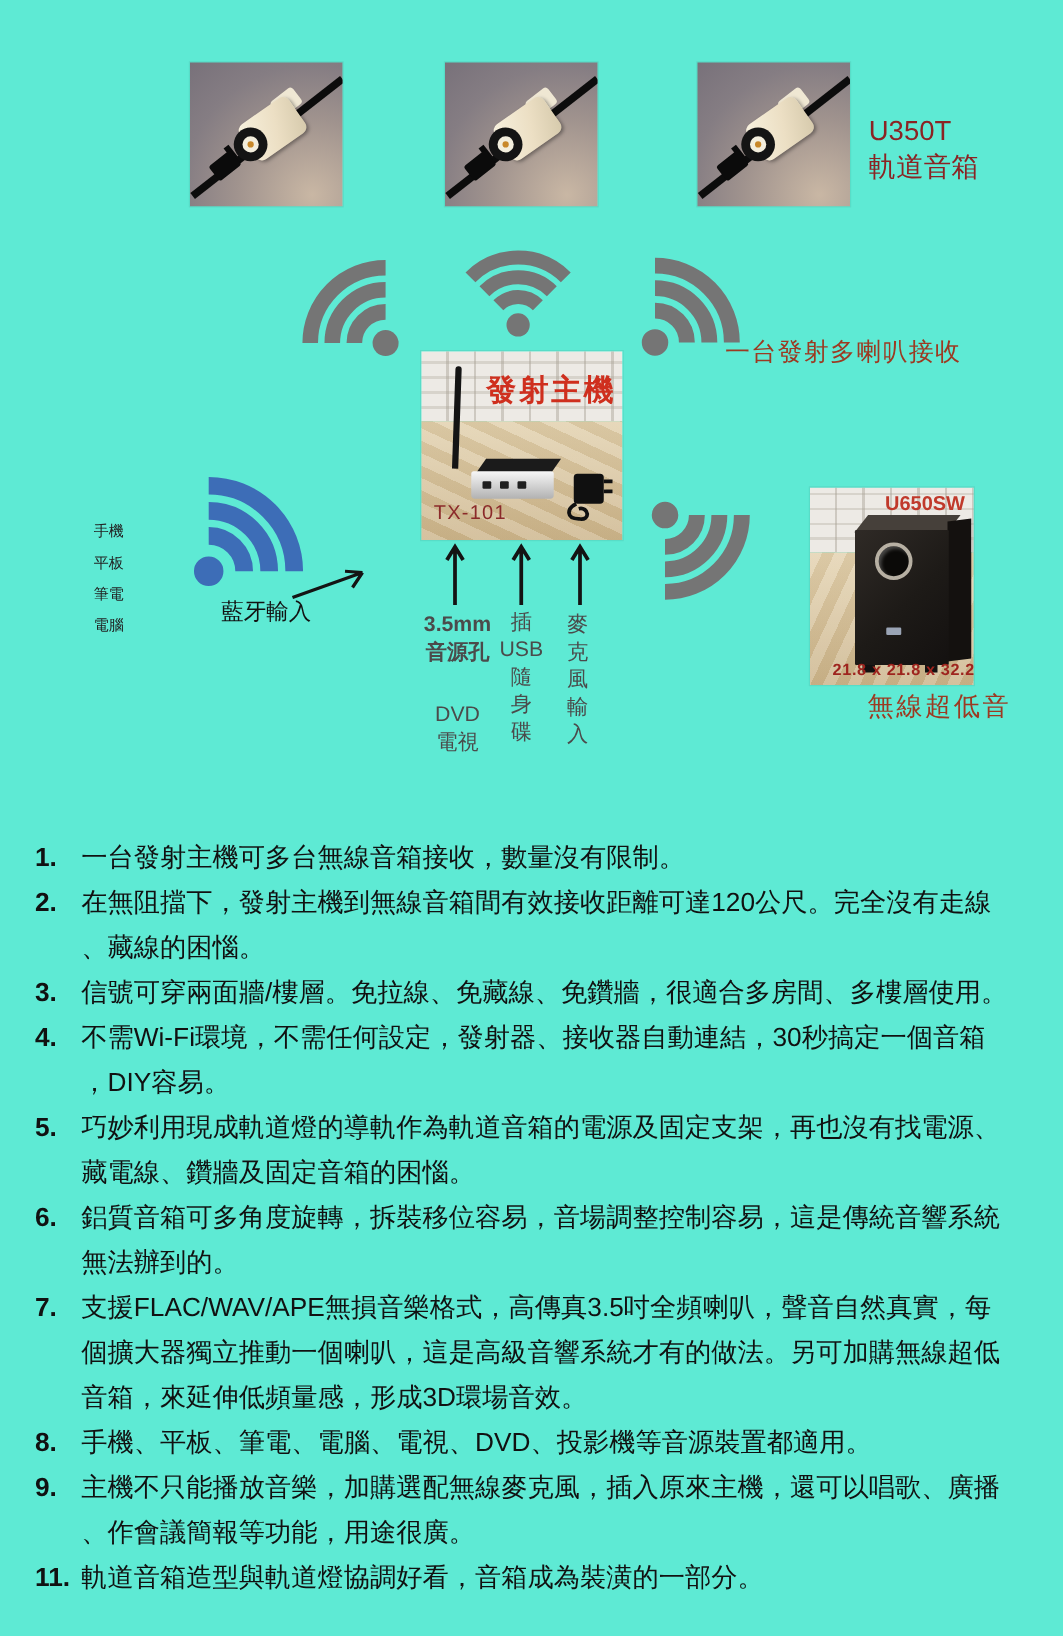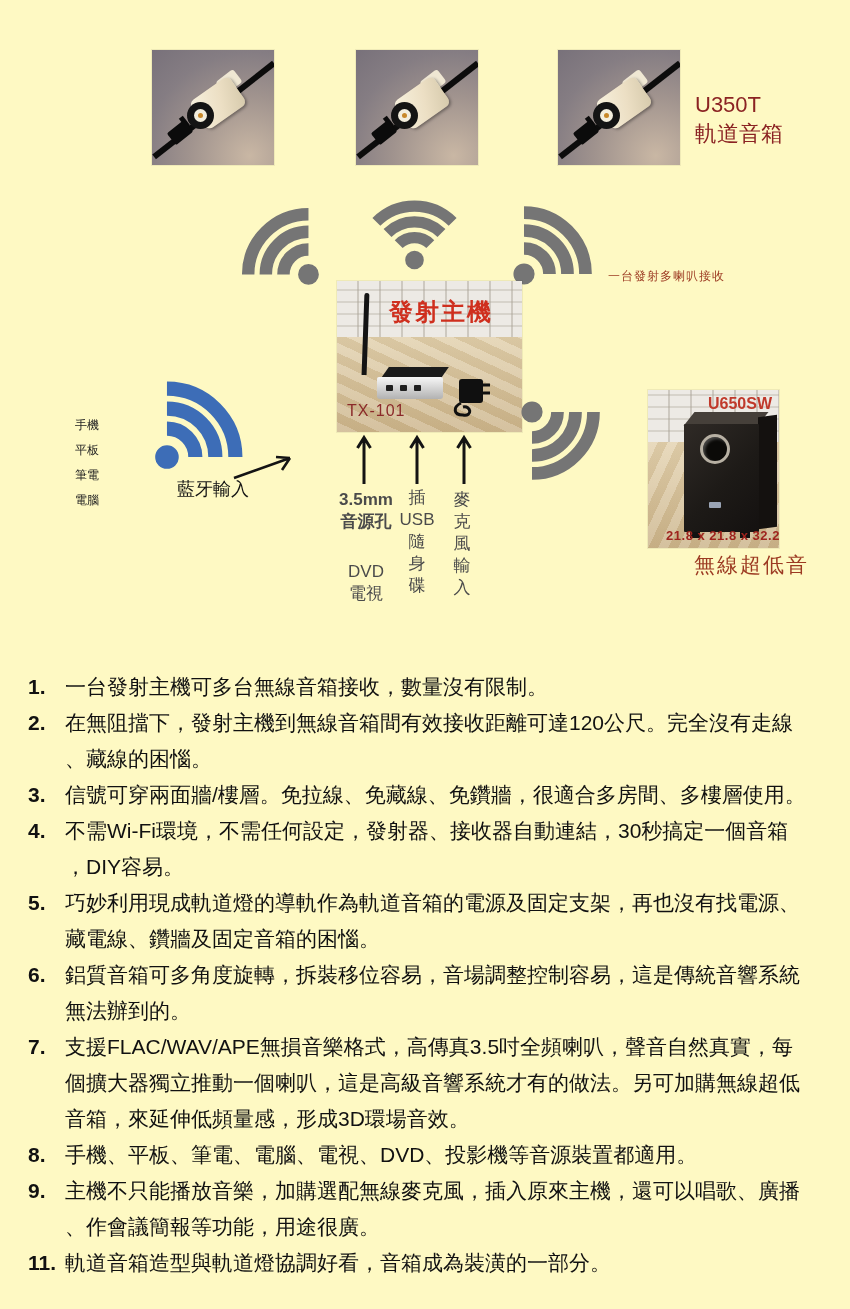--- a/index.html
+++ b/index.html
@@ -1,18 +1,18 @@
 <!DOCTYPE html>
 <html><head>
 <meta charset="utf-8">
 <style>
   html,body{margin:0;padding:0;background:#ffffff;}
   body{width:850px;height:1309px;overflow:hidden;
        font-family:"Liberation Sans","DejaVu Sans",sans-serif;}
-  #page{position:relative;width:850px;height:1309px;background:#fef9c3;}
+  #page{position:relative;width:850px;height:1309px;background:#5eead4;}
   .abs{position:absolute;}
   .preline{white-space:pre-line;}
 
   
   .speaker-photo{position:absolute;width:122px;height:115px;overflow:hidden;
      background:radial-gradient(circle at 80% 92%,#c9b7a4 0%,#a0938e 42%,#857d83 72%,#78717a 100%);
      box-shadow:0 0 0 1px rgba(0,0,0,.06);}
   .sp-track{position:absolute;left:-14px;top:57px;width:152px;height:6px;background:#0c0c0c;transform:rotate(-38deg);}
   .sp-stem{position:absolute;left:30px;top:66px;width:5px;height:12px;background:#0b0b0b;transform:rotate(-38deg);}
   .sp-head{position:absolute;left:17px;top:75px;width:22px;height:15px;background:#0b0b0b;border-radius:2px;transform:rotate(-38deg);}
@@ -23,21 +23,21 @@
   .sp-ring{position:absolute;left:35px;top:52px;width:27px;height:27px;border-radius:50%;background:#141414;
      display:flex;align-items:center;justify-content:center;}
   .sp-cone{width:13px;height:13px;border-radius:50%;background:#f3eedd;display:flex;align-items:center;justify-content:center;}
   .sp-dot{width:5px;height:5px;border-radius:50%;background:#c8882a;}
 
   
   .wifi{position:absolute;}
 
   
   .tx-photo{position:absolute;left:337px;top:281px;width:161px;height:151px;overflow:hidden;
-     box-shadow:0 0 0 1px rgba(0,0,0,.06);padding-left:24px;}
+     box-shadow:0 0 0 1px rgba(0,0,0,.06);}
   .tx-wall{position:absolute;left:0;top:0;width:100%;height:56px;
      background:repeating-linear-gradient(90deg,rgba(167,160,148,.0) 0 20px,rgba(167,160,148,.45) 20px 22px),
                 repeating-linear-gradient(0deg,#edeae5 0 10px,#d7d3cb 10px 12px);}
   .tx-floor{position:absolute;left:0;top:56px;width:100%;height:95px;
      background:repeating-linear-gradient(25deg,rgba(255,255,255,.16) 0 9px,rgba(140,110,60,.10) 9px 18px),
                 linear-gradient(#e2d1ae,#cdb68d);}
   .tx-antenna{position:absolute;left:26px;top:12px;width:5px;height:82px;background:#141414;border-radius:3px 3px 0 0;transform:rotate(2deg);}
   .tx-box-top{position:absolute;left:48px;top:86px;width:60px;height:11px;background:#1b1b1b;transform:skewX(-35deg);}
   .tx-box{position:absolute;left:40px;top:96px;width:66px;height:22px;border-radius:2px 2px 3px 3px;
      background:linear-gradient(#f7f7f7 0%,#d8d8d8 45%,#b2b2b2 100%);}
@@ -61,21 +61,21 @@
   .sub-port{position:absolute;left:52px;top:44px;width:24px;height:24px;border-radius:50%;background:#0b0a08;
      border:3px solid #b7b0a3;box-shadow:inset 2px 2px 3px rgba(255,255,255,.25);}
   .sub-logo{position:absolute;left:61px;top:112px;width:12px;height:6px;background:#9aa4b5;border-radius:1px;}
   .sub-feet{position:absolute;left:42px;top:142px;width:60px;height:6px;
      background:linear-gradient(90deg,#111 0 10px,transparent 10px 50px,#111 50px 60px);}
   .sub-model{position:absolute;right:7px;top:5px;font-size:16px;font-weight:bold;color:#c0392b;}
   .sub-size{position:absolute;left:10px;top:138px;width:130px;text-align:center;font-size:13px;font-weight:bold;color:#9e241e;letter-spacing:.5px;}
 
   
   .lbl-u350t{left:695px;top:90px;font-size:22px;line-height:29px;font-weight:500;color:#8b2323;}
-  .lbl-broadcast{left:608px;top:268px;font-size:12px;font-weight:500;color:#9c3a22;letter-spacing:1px;}
+  .lbl-broadcast{left:580px;top:268px;font-size:20px;font-weight:500;color:#9c3a22;letter-spacing:1px;}
   .lbl-devices{left:75px;top:413px;font-size:12px;line-height:25px;font-weight:500;color:#222;}
   .lbl-bt{left:177px;top:477px;font-size:18px;color:#121212;font-family:Liberation Serif, serif;}
   .lbl-subname{left:678px;top:551px;font-size:21px;font-weight:500;color:#9c3a22;letter-spacing:2px;margin-left:16px;}
   .in-col{font-size:17px;line-height:22px;color:#4b4b4b;text-align:center;}
 
   
   #features{position:absolute;left:28px;top:669px;width:812px;}
   .feat-row{display:flex;align-items:flex-start;}
   .feat-num{flex:0 0 37px;font-size:21px;line-height:36px;font-weight:600;color:#111;}
   .feat-txt{width:775px;font-size:21px;line-height:36px;font-weight:400;color:#111;white-space:pre-wrap;}

